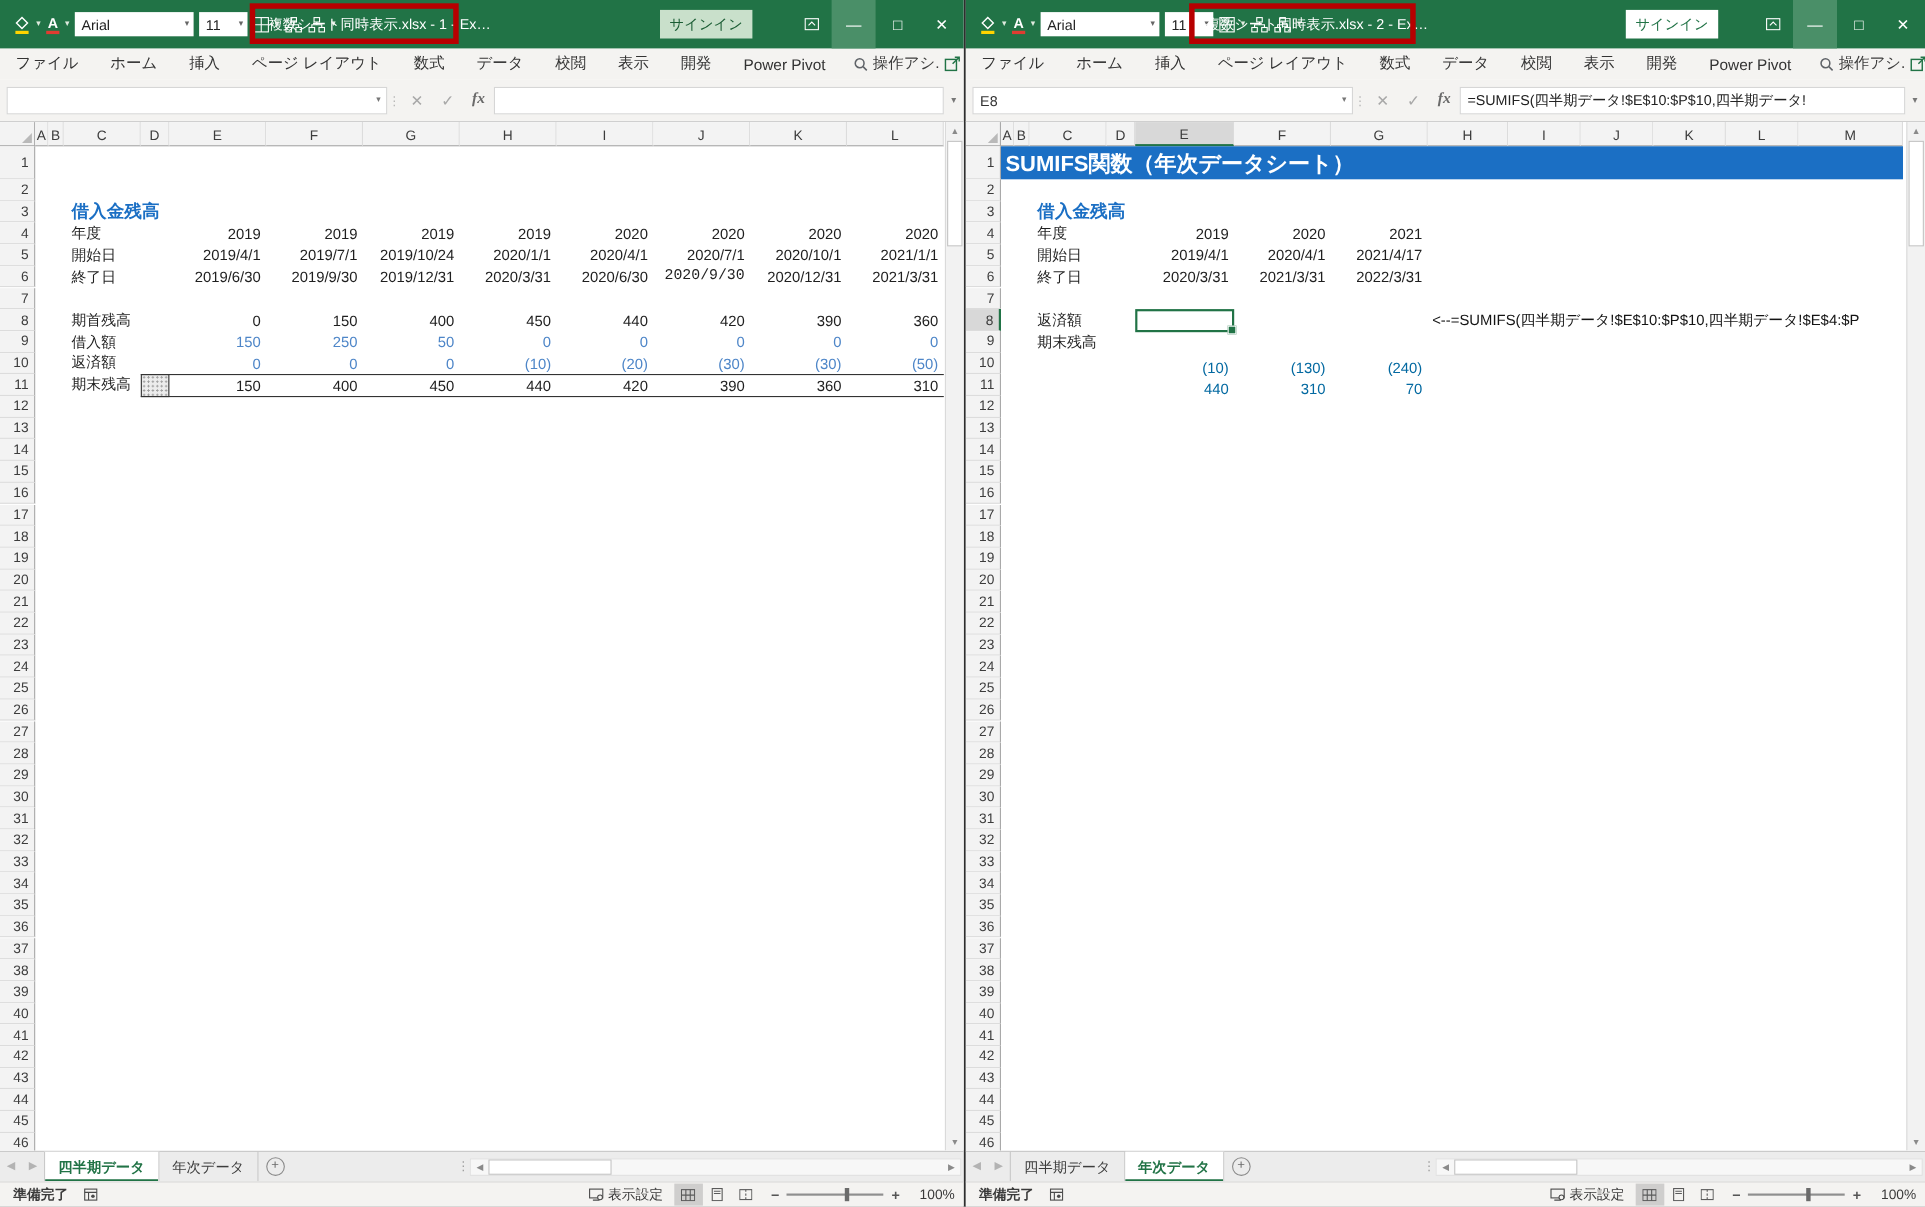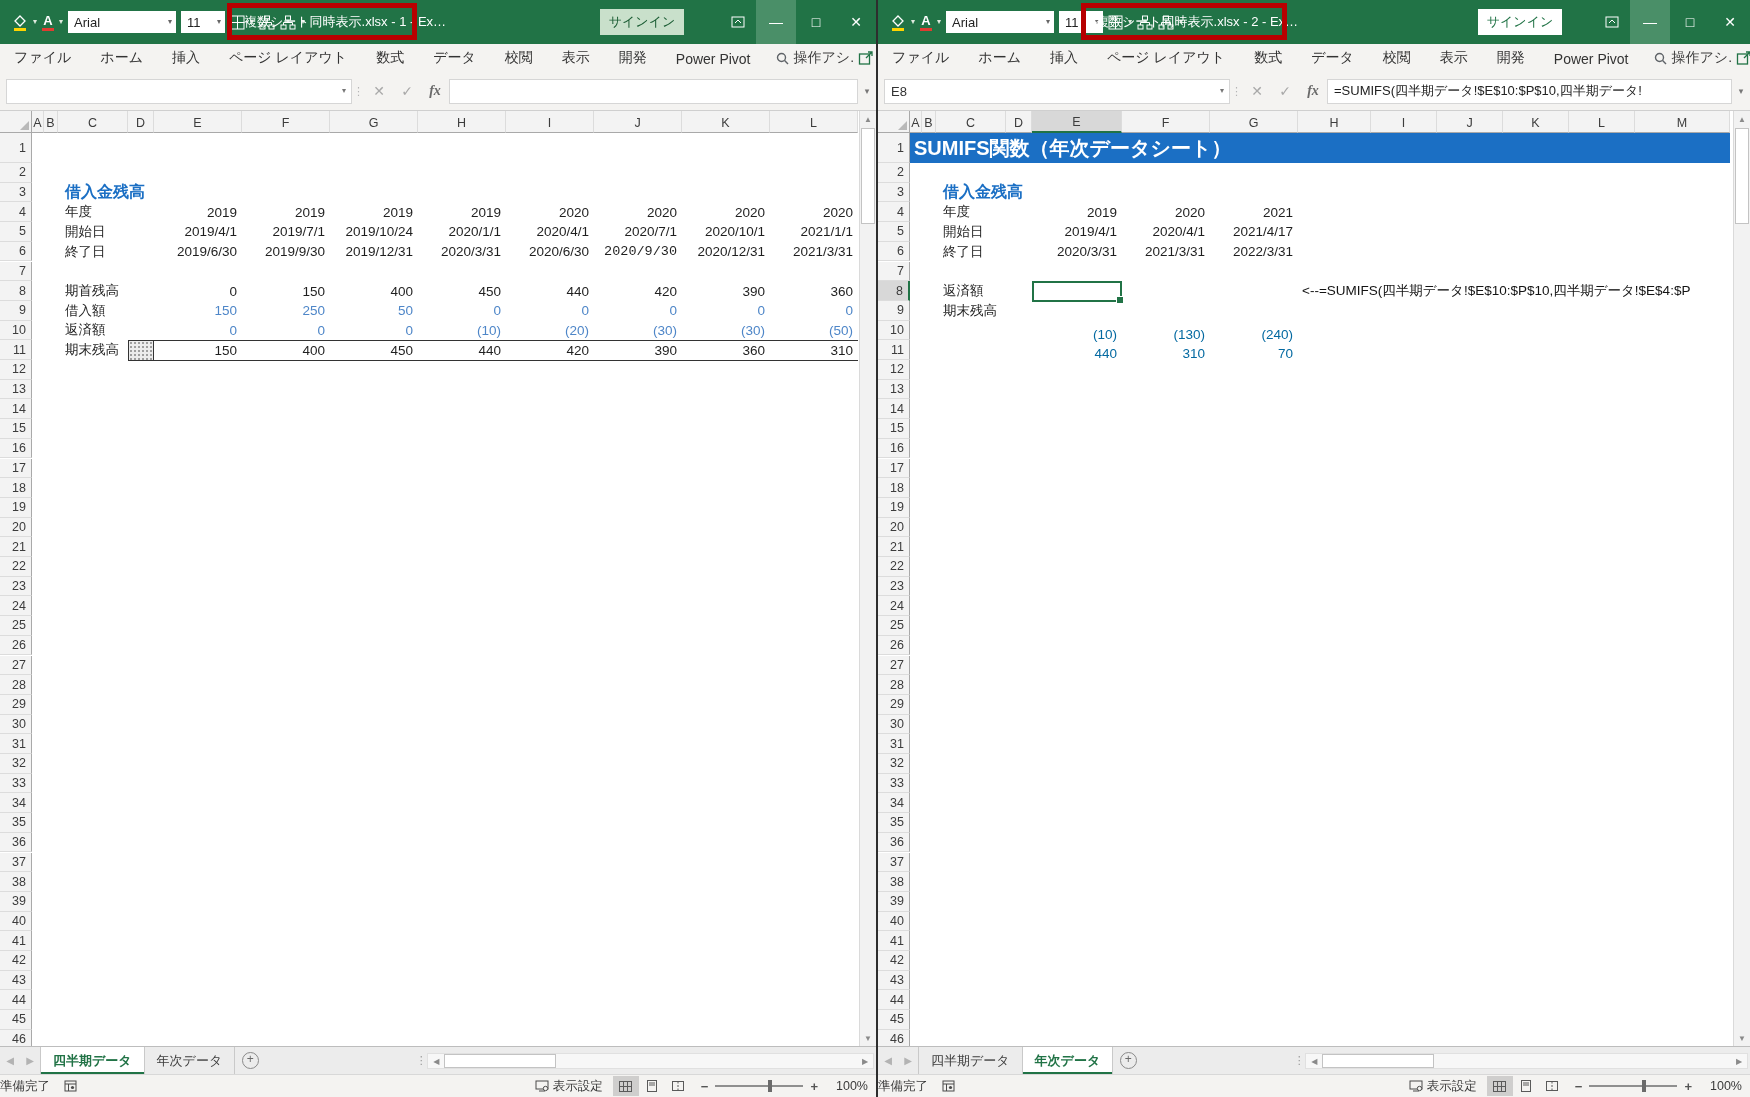--- a/index.html
+++ b/index.html
@@ -86,21 +86,21 @@
   .addsheet span{width:15px;height:15px;border:1px solid #8a8a8a;border-radius:50%;color:#6a6a6a;font-size:12px;line-height:13px;text-align:center;}
   .tab-spacer{width:150px;flex:0 0 auto;}
   .hsplit{width:12px;color:#9a9a9a;display:flex;align-items:center;justify-content:center;font-size:11px;}
   .hscroll{flex:1;margin:6px 2px 5px 0;background:#f7f7f7;border:1px solid #e0e0e0;display:flex;align-items:stretch;}
   .hs-btn{width:16px;color:#8a8a8a;font-size:8px;display:flex;align-items:center;justify-content:center;}
   .hs-thumb{width:110px;background:#fff;border:1px solid #c3c3c3;}
   .hs-track{flex:1;}
 
   
   .statusbar{height:22px;background:#f4f3f1;border-top:1px solid #d8d8d8;display:flex;align-items:center;font-size:12.5px;color:#3a3a3a;flex:0 0 auto;}
-  .sb-ready{margin-left:0;}
+  .sb-ready{margin-left:12px;font-weight:bold;}
   .macroicon{margin-left:14px;display:flex;align-items:center;}
   .sb-right{margin-left:auto;display:flex;align-items:center;gap:10px;padding-right:8px;}
   .viewset{display:flex;align-items:center;gap:4px;}
   .viewbtns{display:flex;}
   .vb{width:26px;height:20px;display:flex;align-items:center;justify-content:center;}
   .vb.active{background:#cfcecd;}
   .zoomctl{display:flex;align-items:center;gap:7px;}
   .zsign{font-size:13px;font-weight:bold;color:#555;}
   .ztrack{width:88px;height:2px;background:#8f8f8f;position:relative;}
   .zthumb{position:absolute;left:60%;top:-5px;width:4px;height:12px;background:#6b6b6b;}

